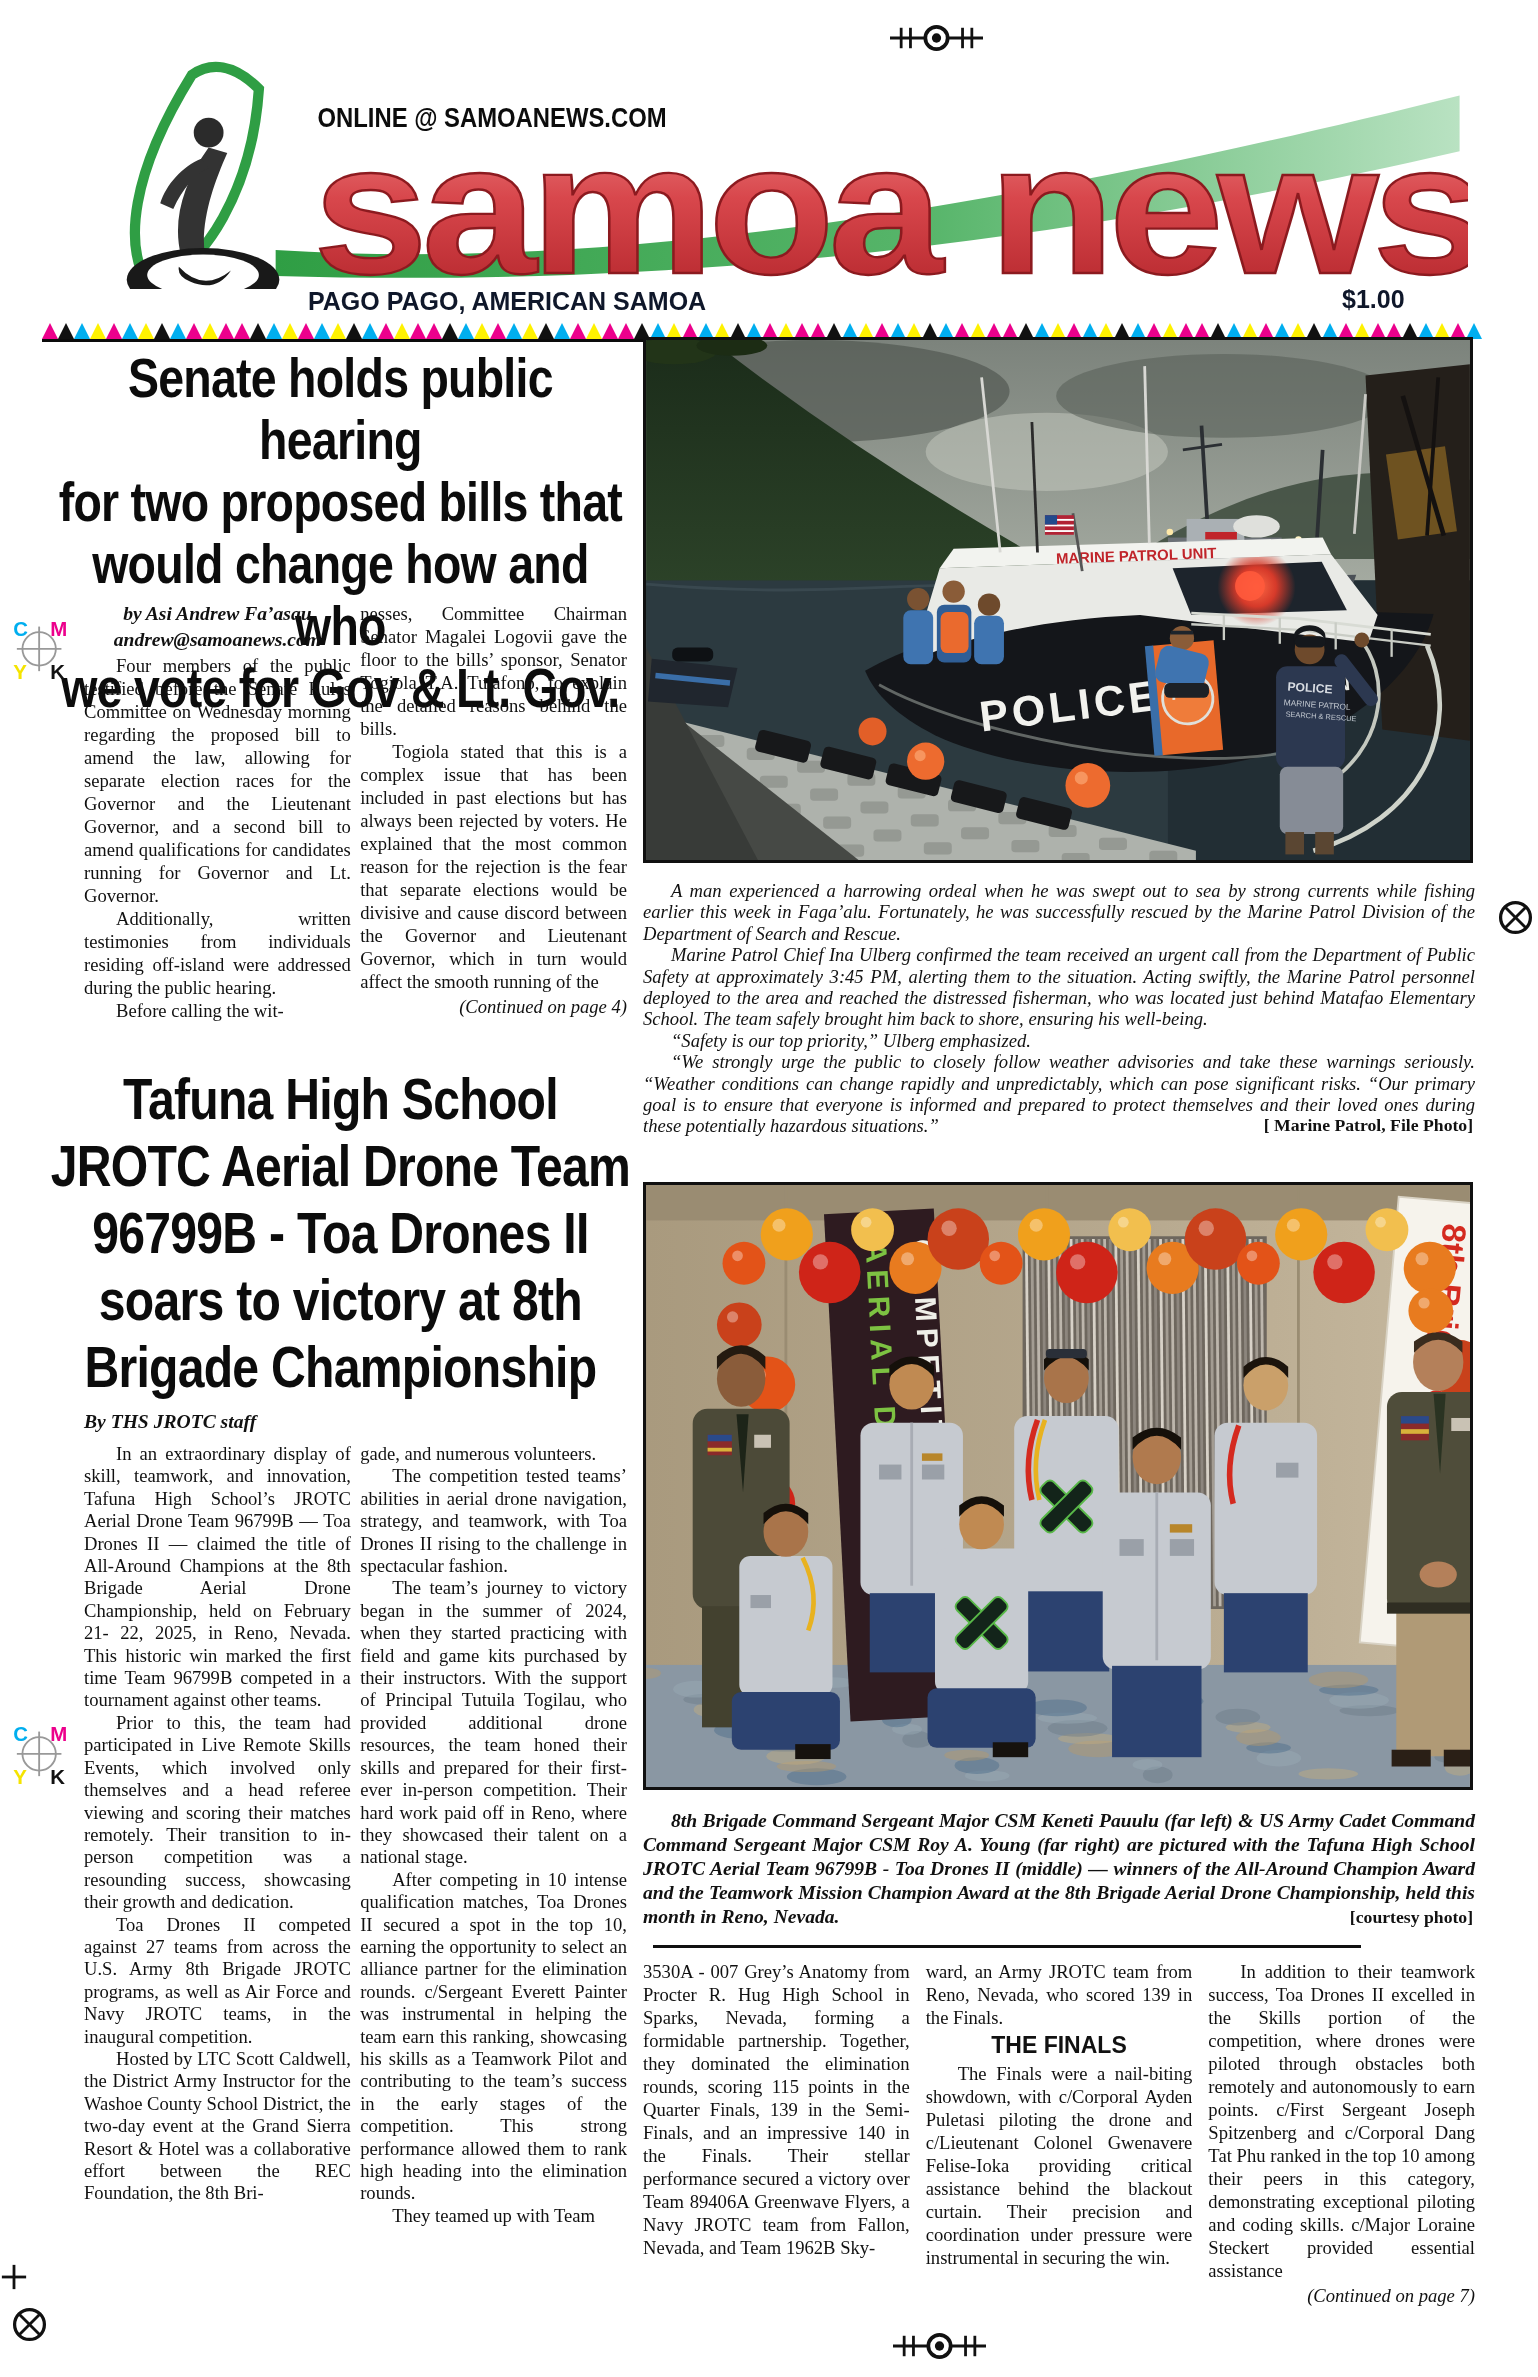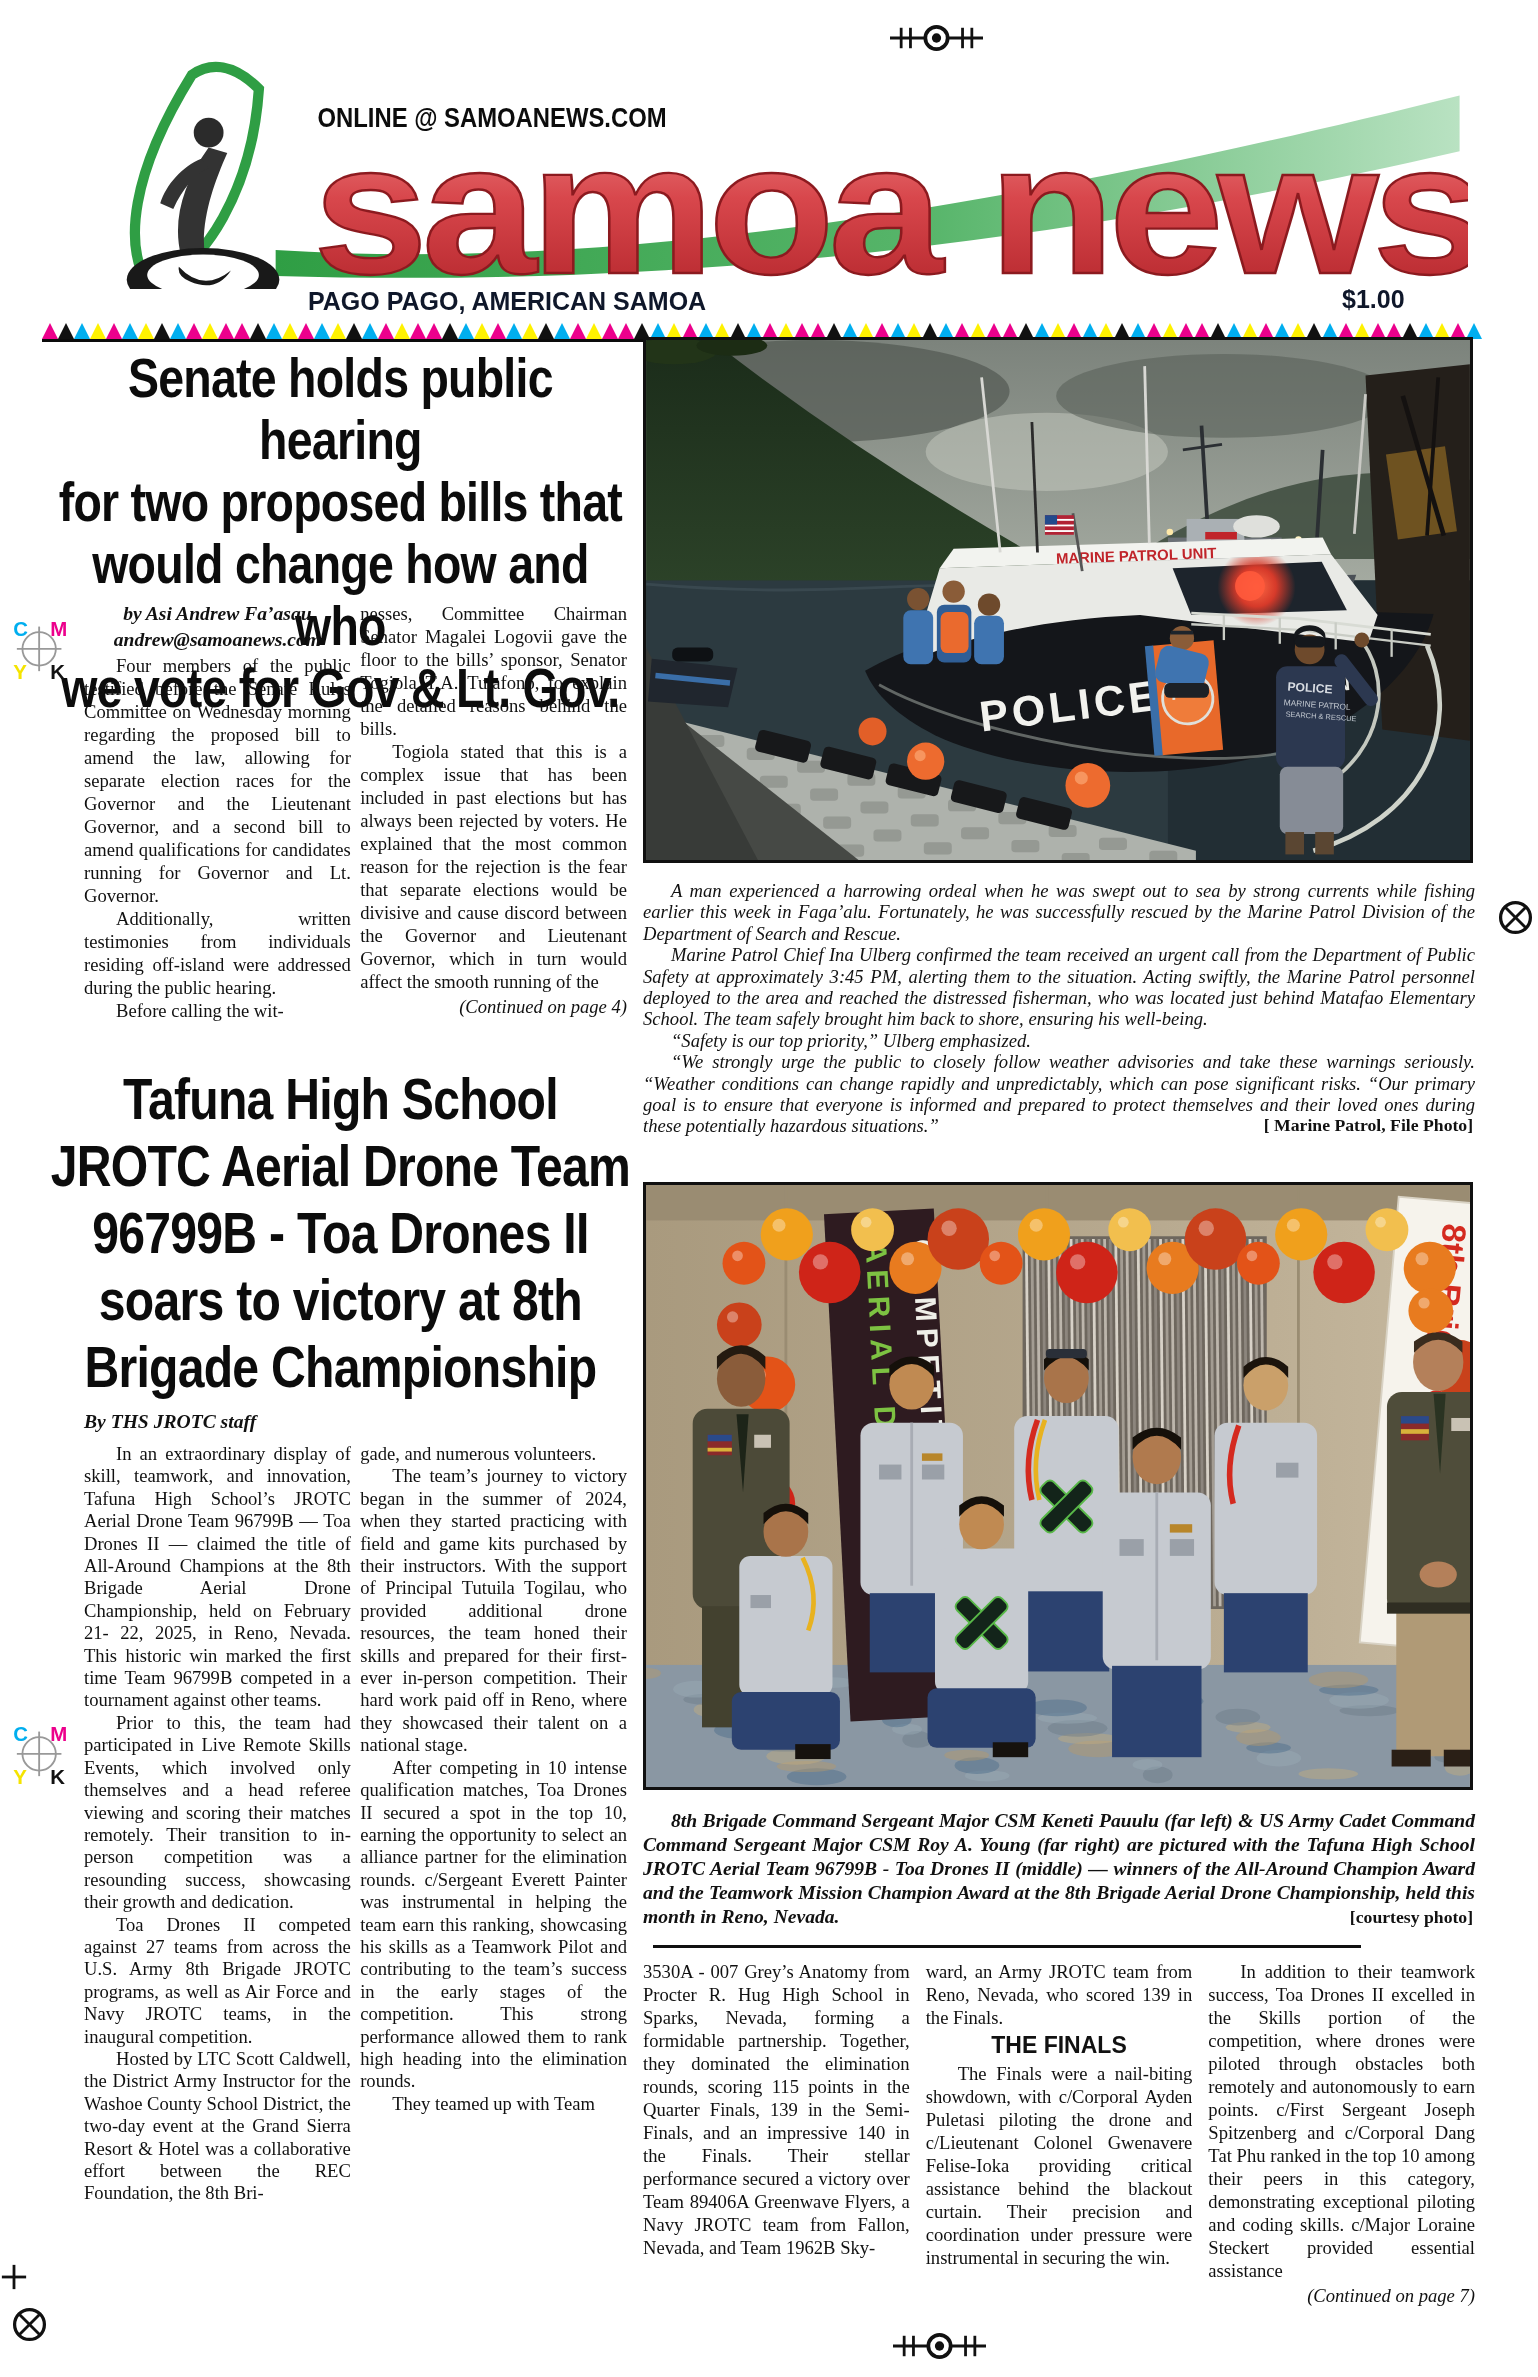--- a/index.html
+++ b/index.html
@@ -197,20 +197,21 @@
 
   <div class="abs cols" id="art2">
     <div class="col">
       <p class="body">In an extraordinary display of skill, teamwork, and innovation, Tafuna High School’s JROTC Aerial Drone Team 96799B — Toa Drones II — claimed the title of All-Around Champions at the 8th Brigade Aerial Drone Championship, held on February 21- 22, 2025, in Reno, Nevada. This historic win marked the first time Team 96799B competed in a tournament against other teams.</p>
       <p class="body">Prior to this, the team had participated in Live Remote Skills Events, which involved only themselves and a head referee viewing and scoring their matches remotely. Their transition to in-person competition was a resounding success, showcasing their growth and dedication.</p>
       <p class="body">Toa Drones II competed against 27 teams from across the U.S. Army 8th Brigade JROTC programs, as well as Air Force and Navy JROTC teams, in the inaugural competition.</p>
       <p class="body">Hosted by LTC Scott Caldwell, the District Army Instructor for the Washoe County School District, the two-day event at the Grand Sierra Resort &amp; Hotel was a collaborative effort between the REC Foundation, the 8th Bri-</p>
     </div>
     <div class="col">
       <p class="body noind">gade, and numerous volunteers.</p>
+      <p class="body">The competition tested teams’ abilities in aerial drone navigation, strategy, and teamwork, with Toa Drones II rising to the challenge in spectacular fashion.</p>
       <p class="body">The team’s journey to victory began in the summer of 2024, when they started practicing with field and game kits purchased by their instructors. With the support of Principal Tutuila Togilau, who provided additional drone resources, the team honed their skills and prepared for their first-ever in-person competition. Their hard work paid off in Reno, where they showcased their talent on a national stage.</p>
       <p class="body">After competing in 10 intense qualification matches, Toa Drones II secured a spot in the top 10, earning the opportunity to select an alliance partner for the elimination rounds. c/Sergeant Everett Painter was instrumental in helping the team earn this ranking, showcasing his skills as a Teamwork Pilot and contributing to the team’s success in the early stages of the competition. This strong performance allowed them to rank high heading into the elimination rounds.</p>
       <p class="body">They teamed up with Team</p>
     </div>
   </div>
 
   <div class="photo" id="photo1" style="left:643px;top:337px;width:824px;height:520px">
     <svg width="824" height="520" viewBox="0 0 884 558">
       <defs>
         <linearGradient id="skyG" x1="0" y1="0" x2="0" y2="1">

